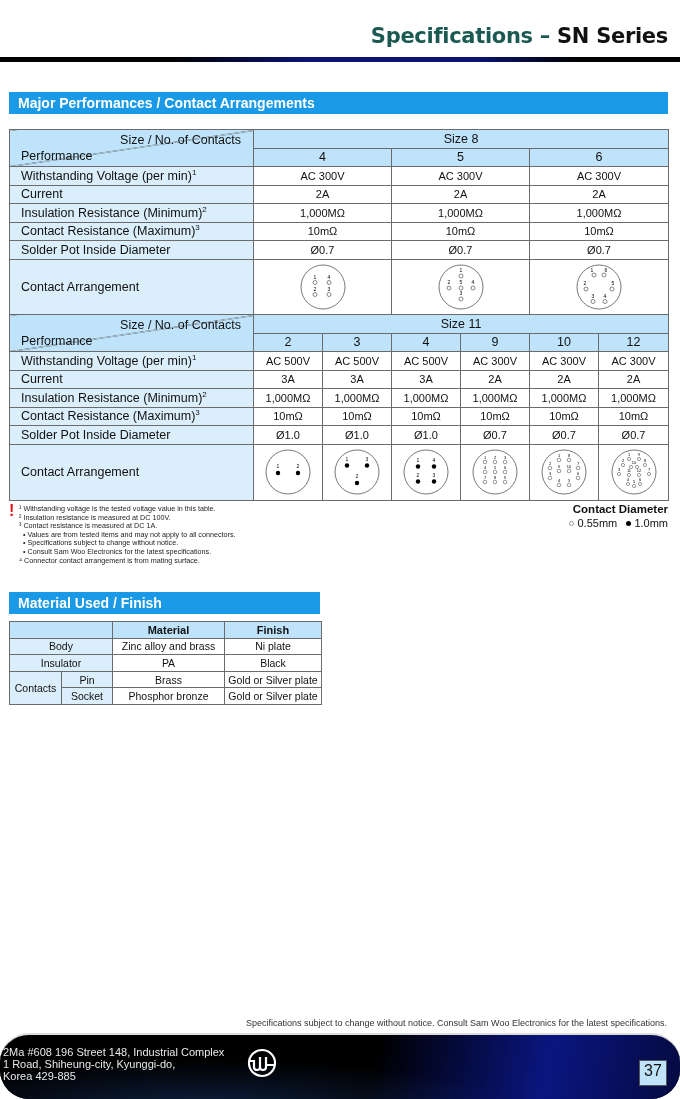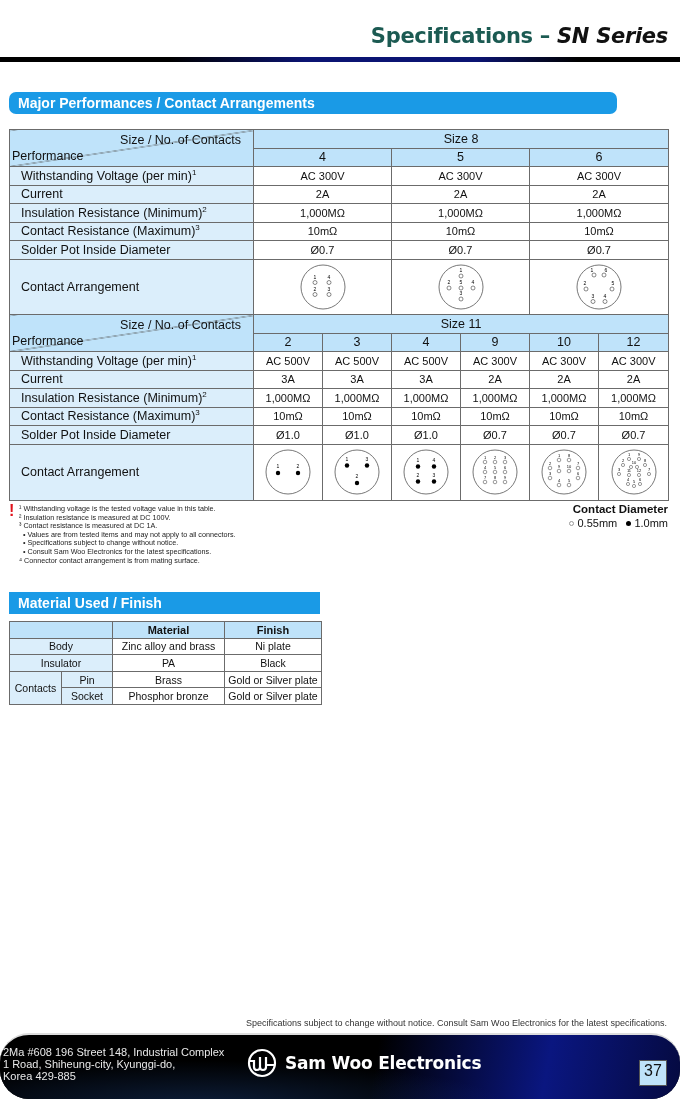--- a/index.html
+++ b/index.html
@@ -4,21 +4,21 @@
 <style>
   * { box-sizing: border-box; margin: 0; padding: 0; }
   html, body { width: 680px; height: 1099px; background: #fff; overflow: hidden; }
   body { font-family: "Liberation Sans", sans-serif; color: #111; position: relative; }
 
   .page-title {
     position: absolute; right: 12px; top: 24px;
     font-family: "DejaVu Sans", sans-serif; font-size: 21px; font-weight: bold; letter-spacing: -0.3px;
   }
   .page-title .t1 { color: #1b5a52; }
-  .page-title .t2 { color: #111; font-style: italic; }
+  .page-title .t2 { color: #111; }
   .top-rule {
     position: absolute; left: 0; top: 57px; width: 680px; height: 5px;
     background: linear-gradient(90deg, #000 0%, #000 25%, #0b1473 45%, #0b1473 70%, #000 85%, #000 100%);
   }
 
   .section-bar {
     position: absolute; background: #1a9ae6; color: #fff;
     font-weight: bold; font-size: 14px; padding: 0 9px; line-height: 22px;
   }
 
@@ -26,21 +26,21 @@
   table.spec td { border: 1px solid #6b6b6b; text-align: center; height: 18.5px; padding: 0; white-space: nowrap; }
   table.spec td.lbl { background: #dbeefb; text-align: left; padding-left: 11px; font-size: 12.5px; }
   table.spec td.hd { background: #bfe3fa; font-size: 12.5px; }
   table.spec td.val { background: #fff; }
   table.spec td.diag {
     background: #bfe3fa; position: relative;
     background-image: linear-gradient(to bottom right, transparent calc(50% - 0.6px), #555 50%, transparent calc(50% + 0.6px));
     text-align: left; padding: 0;
   }
   .diag .top { position: absolute; right: 12px; top: 3px; font-size: 12.5px; }
-  .diag .bot { position: absolute; left: 2px; bottom: 3px; font-size: 12.5px; }
+  .diag .bot { position: absolute; left: 11px; bottom: 3px; font-size: 12.5px; }
   table.spec tr.arr td { height: 56px; }
   sup { font-size: 8px; vertical-align: 5px; line-height: 0; }
 
   .pin-svg { display: block; margin: 0 auto; }
 
   .notes { position: absolute; left: 19px; top: 505px; font-size: 7.2px; color: #222; line-height: 8.6px; }
   .excl { position: absolute; left: 9px; top: 503px; color: #e0121b; font-weight: bold; font-size: 16px; line-height: 16px; }
 
   .cd-legend { position: absolute; right: 12px; top: 503px; text-align: right; font-size: 11px; }
   .cd-legend .h { font-weight: bold; font-size: 11.5px; }
@@ -74,21 +74,21 @@
   }
 </style>
 </head>
 <body>
 
 <div class="page-title">
   <span class="t1">Specifications</span><span class="t1"> – </span><span class="t2">SN Series</span>
 </div>
 <div class="top-rule"></div>
 
-<div class="section-bar" style="left:9px; top:92px; width:608px;border-radius:7px;">Major Performances / Contact Arrangements</div>
+<div class="section-bar" style="left:9px; top:92px; width:659px;">Major Performances / Contact Arrangements</div>
 
 <table class="spec" style="left:9px; top:129px; width:659px;">
   <colgroup>
       <col style="width:244px">
       <col style="width:138px">
       <col style="width:138px">
       <col style="width:139px">
     </colgroup>
   <tbody>
       <tr>
@@ -444,16 +444,15 @@
   <div class="addr">
     <div>2Ma #608 196 Street 148, Industrial Complex</div>
     <div>1 Road, Shiheung-city, Kyunggi-do,</div>
     <div>Korea 429-885</div>
   </div>
   <div class="brand">
     <svg width="30" height="30" viewBox="0 0 30 30">
       <circle cx="15" cy="15" r="13" fill="none" stroke="#fff" stroke-width="2.2"></circle>
       <path d="M2 13 H7 V19 Q7 22 10 22 Q13 22 13 19 V9 M13 19 Q13 22 16 22 Q19 22 19 19 V9 M19 17 H28" fill="none" stroke="#fff" stroke-width="2.2"></path>
     </svg>
-    <span class="name">Sam Woo Electronics</span>
   </div>
   <div class="page-num">37</div>
 </div>
 
 </body></html>

